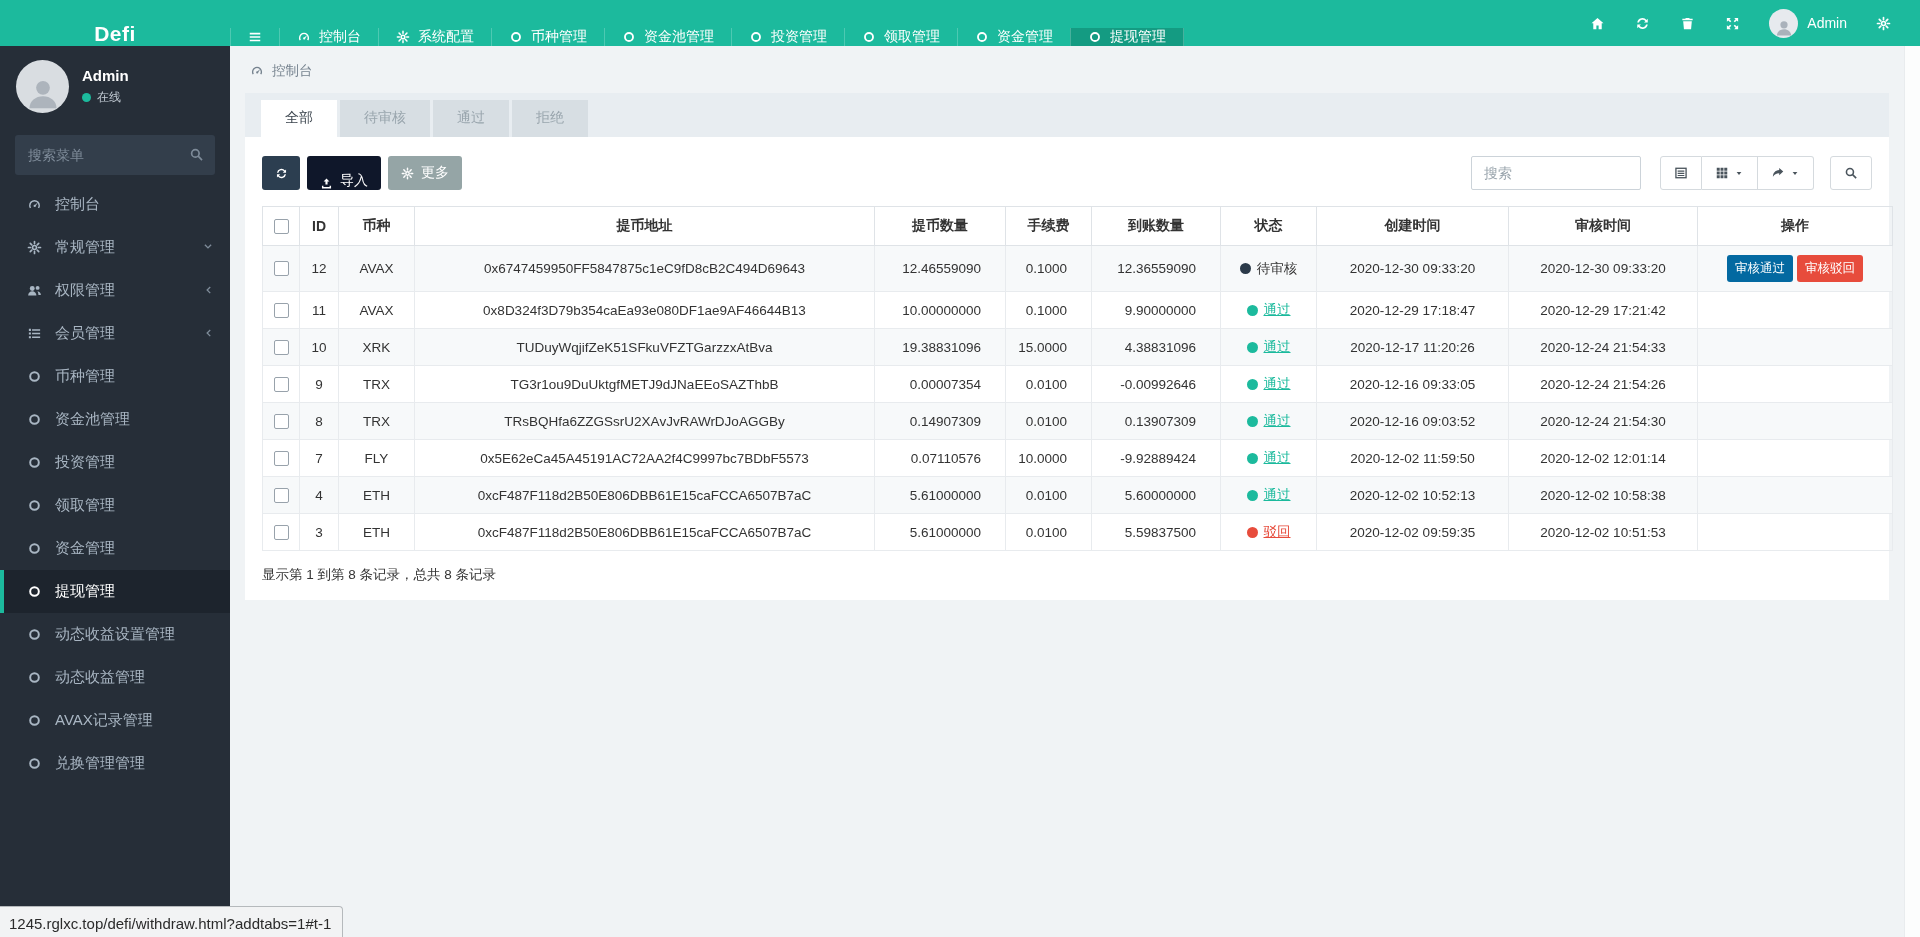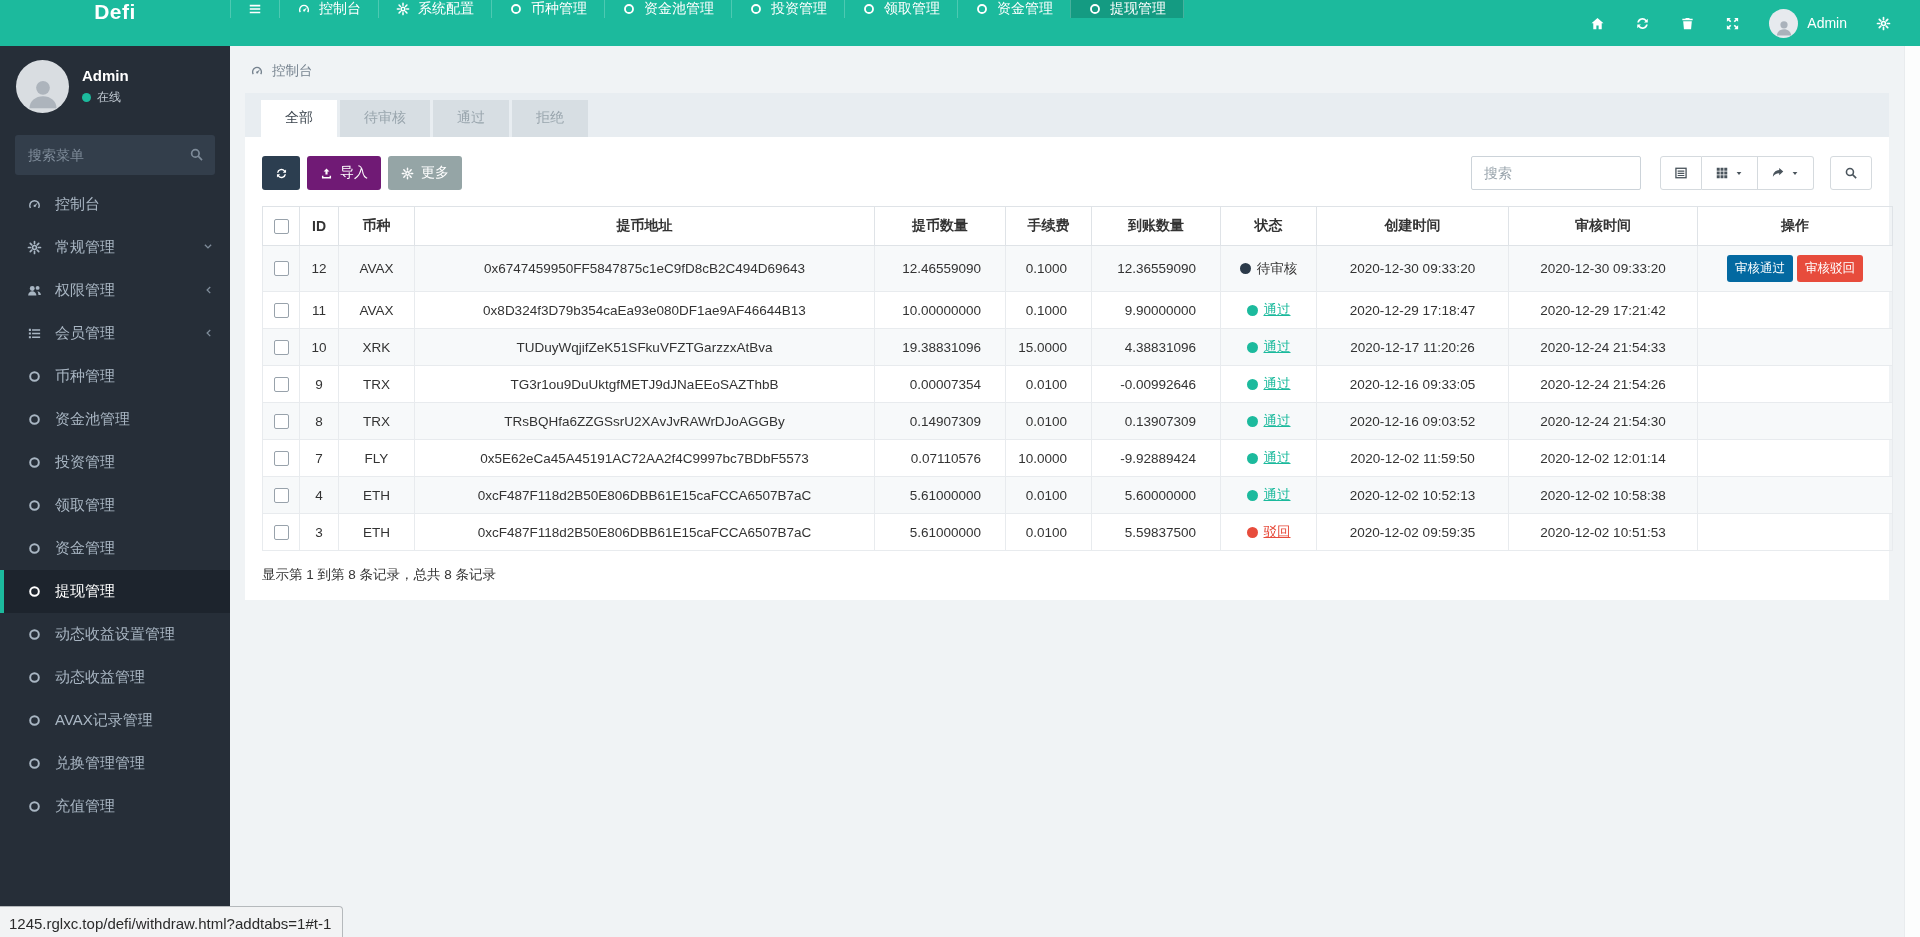--- a/index.html
+++ b/index.html
@@ -1,21 +1,21 @@
 <!DOCTYPE html>
 <html><head>
 <meta charset="utf-8">
 <style>
   * { box-sizing: border-box; margin: 0; padding: 0; }
   html,body { width:1920px; height:937px; overflow:hidden; }
   body { font-family:"Liberation Sans","DejaVu Sans",sans-serif; background:#f0f3f5; position:relative; color:#333; }
   .icon { display:inline-flex; align-items:center; justify-content:center; line-height:0; }
 
   
-  .navbar { position:absolute; top:0; left:0; right:0; height:46px; background:#1cba9d; display:flex; align-items:flex-start; z-index:5; }
+  .navbar { position:absolute; top:0; left:0; right:0; height:46px; background:#1cba9d; display:flex; align-items:flex-end; z-index:5; }
   .brand { width:230px; flex:none; display:flex; align-items:center; justify-content:center; color:#fff; font-size:21px; font-weight:bold; letter-spacing:.5px; }
   .nav-menu { display:flex; list-style:none; }
   .nav-menu li { display:flex; align-items:center; gap:8px; padding:0 17px; color:#fff; font-size:14px; cursor:pointer; border-left:1px solid rgba(255,255,255,.22); white-space:nowrap; }
   .nav-menu li:last-child { border-right:1px solid rgba(255,255,255,.22); }
   .nav-menu li.active { background:#149b82; }
   .nav-menu li .icon svg { width:14px; height:14px; }
   .nav-right { margin-left:auto; display:flex; align-items:center; padding-right:14px; }
   .nav-right .nav-tool { padding:0 15px; height:46px; display:flex; align-items:center; color:#fff; cursor:pointer; }
   .nav-right .nav-tool svg { width:15px; height:15px; }
   .nav-user { display:flex; align-items:center; gap:9px; padding:0 14px; color:#fff; font-size:14px; cursor:pointer; }
@@ -52,21 +52,21 @@
   .panel { margin:0 31px 0 15px; }
   .tabbar { background:#e8edf1; padding:7px 16px 0; display:flex; gap:3px; }
   .tab { padding:9px 24px 10px; font-size:14px; color:#99a5ad; background:#d7dee3; cursor:pointer; }
   .tab.active { background:#fff; color:#3c454e; }
   .panel-body { background:#fff; padding:19px 17px 16px; }
 
   .toolbar { display:flex; align-items:center; margin-bottom:16px; }
   .btn { height:34px; border:none; border-radius:3px; color:#fff; font-size:14px; display:inline-flex; align-items:center; gap:7px; padding:0 13px; margin-right:7px; cursor:pointer; font-family:inherit; }
   .btn svg { width:13px; height:13px; }
   .btn-refresh { width:38px; justify-content:center; padding:0; background:#2c3e50; }
-  .btn-import { background:#701a75; }
+  .btn-import { background:#0f172a;align-items:flex-end; }
   .btn-more { background:#95a5a6; }
   .toolbar-right { margin-left:auto; display:flex; align-items:center; }
   .tb-search { width:170px; height:34px; border:1px solid #ccd3d9; border-radius:2px; padding:0 12px; font-size:14px; color:#333; outline:none; font-family:inherit; }
   .tb-search::placeholder { color:#9aa5ad; }
   .btn-group { display:flex; margin-left:19px; }
   .btn-ghost { height:34px; background:#fff; border:1px solid #d5dade; color:#4a545c; display:inline-flex; align-items:center; justify-content:center; gap:5px; padding:0 13px; cursor:pointer; }
   .btn-group .btn-ghost + .btn-ghost { border-left:none; }
   .btn-group .btn-ghost:first-child { border-radius:3px 0 0 3px; }
   .btn-group .btn-ghost:last-child { border-radius:0 3px 3px 0; }
   .btn-ghost svg { width:14px; height:14px; }
@@ -369,28 +369,20 @@
         </span>
         <span>AVAX记录管理</span>
       </li>
       <li class="">
         <span class="icon">
           <svg width="14" height="14" viewBox="0 0 16 16" fill="currentColor" aria-hidden="true">
             <circle cx="8" cy="8" r="4.6" fill="none" stroke="currentColor" stroke-width="2.1"></circle>
           </svg>
         </span>
         <span>兑换管理管理</span>
-      </li>
-      <li class="">
-        <span class="icon">
-          <svg width="14" height="14" viewBox="0 0 16 16" fill="currentColor" aria-hidden="true">
-            <circle cx="8" cy="8" r="4.6" fill="none" stroke="currentColor" stroke-width="2.1"></circle>
-          </svg>
-        </span>
-        <span>充值管理</span>
       </li>
     </ul>
 </aside>
 
 <main class="main">
   <div class="scroll-strip"></div>
   <div class="breadcrumb">
     <span class="icon">
         <svg width="14" height="14" viewBox="0 0 16 16" fill="currentColor" aria-hidden="true">
           <path d="M8 3.2a5.8 5.8 0 0 0-5.8 5.8c0 1.1.3 2.2.9 3.1l1.3-.9A4.3 4.3 0 0 1 8 4.7a4.3 4.3 0 0 1 3.6 6.5l1.3.9c.6-.9.9-2 .9-3.1A5.8 5.8 0 0 0 8 3.2z"></path>

